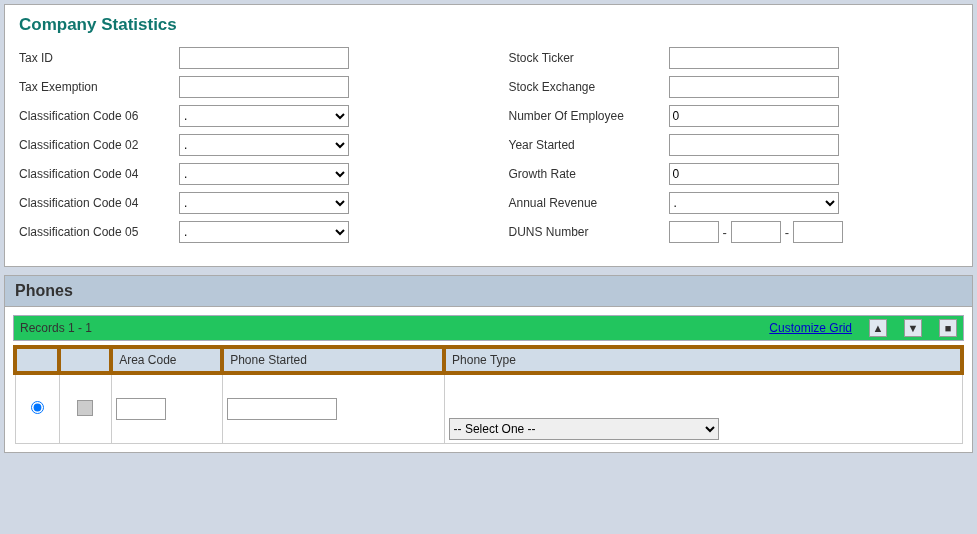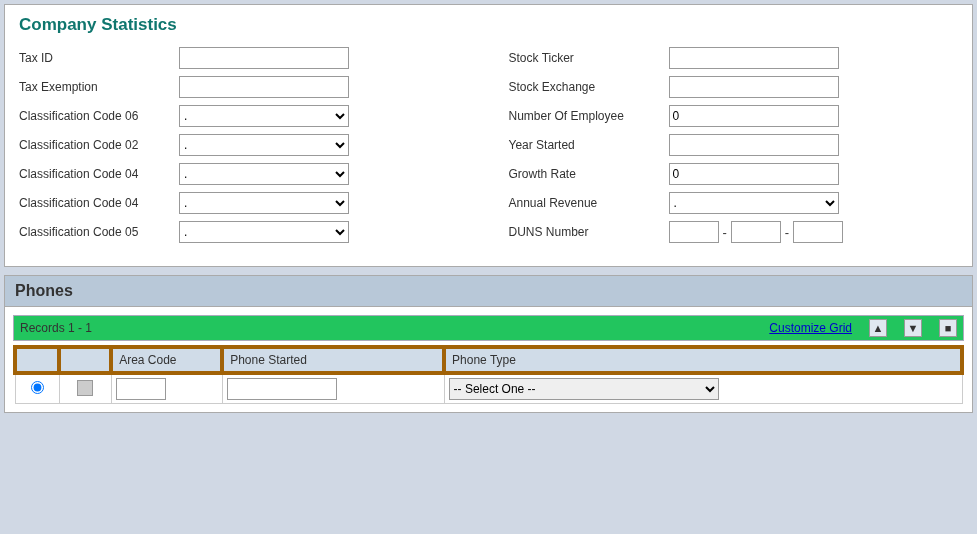--- a/index.html
+++ b/index.html
@@ -150,20 +150,21 @@
     .phones-table .col-radio { width: 24px; text-align: center; }
     .phones-table .col-img { width: 28px; text-align: center; }
     .phones-table .col-area { width: 60px; }
     .phones-table .col-phone { width: 120px; }
     .phones-table .col-type { width: 280px; }
     .phone-select {
       width: 270px;
       height: 22px;
       border: 1px solid #999;
       font-size: 12px;
+      margin-top: 40px;
     }
     .img-icon {
       width: 16px;
       height: 16px;
       background: #ccc;
       border: 1px solid #999;
       display: inline-block;
     }
   </style>
 </head>

